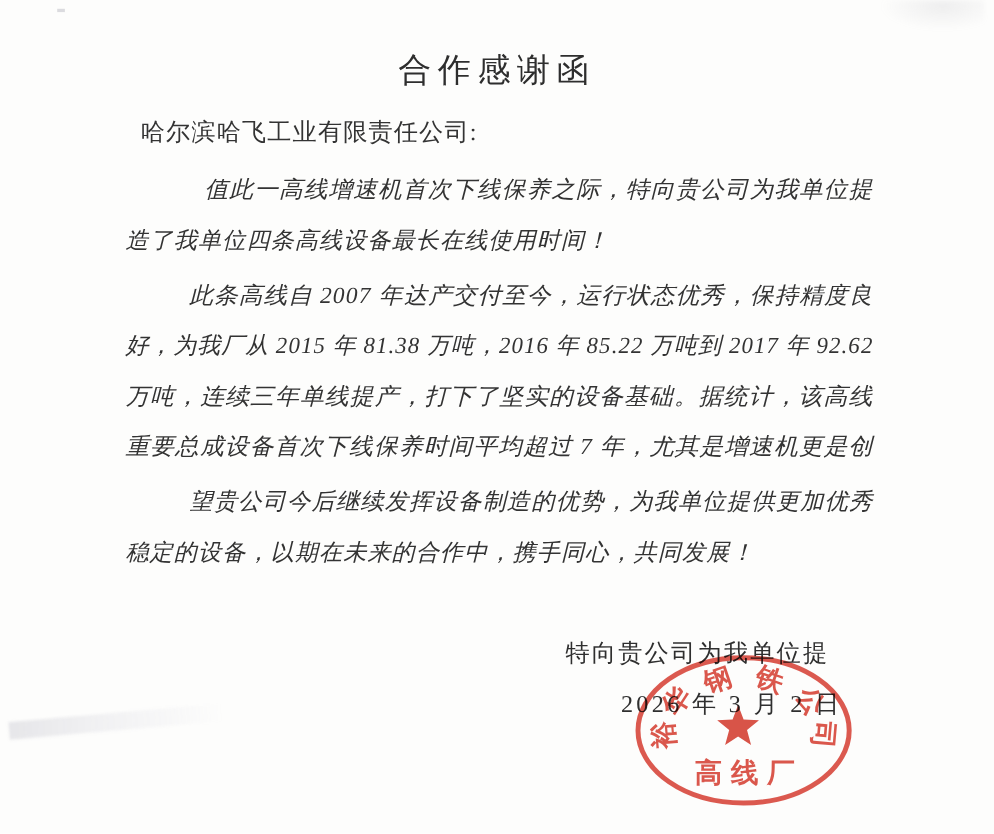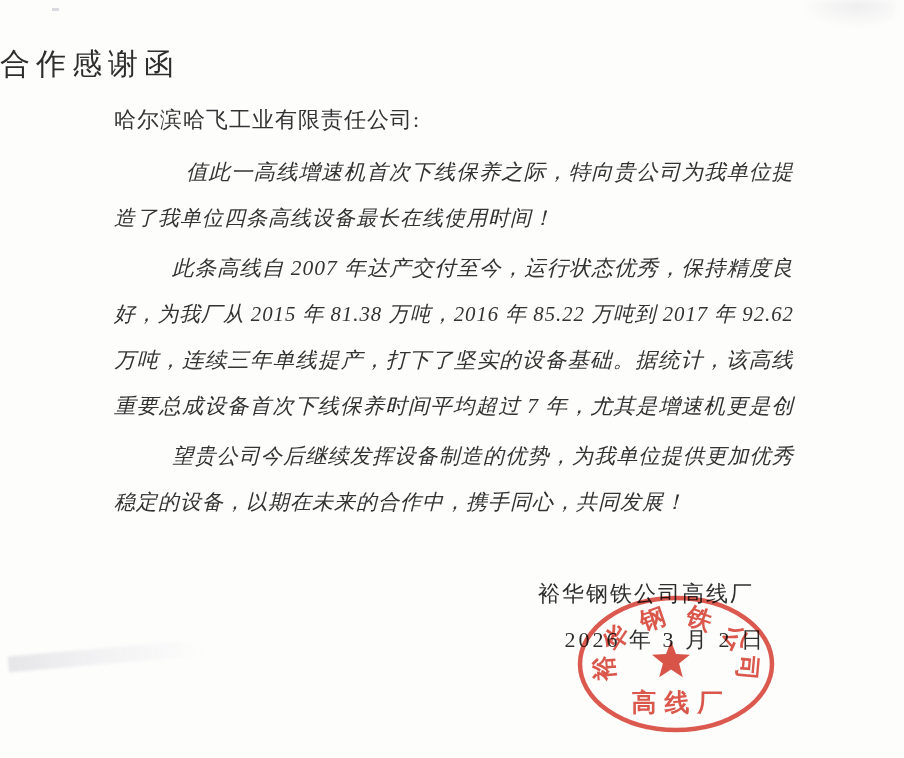--- a/index.html
+++ b/index.html
@@ -11,35 +11,36 @@
   }
   .scan-page{
     position:relative;
     width:904px;height:758px;
     background:#fdfdfc;
     color:#333;
   }
   .doc-title{
     padding-top:44px;
     margin:0 0 12px 0;
-    text-align:left;
+    text-align:center;
     font-size:30px;
     letter-spacing:6px;
     font-weight:400;
     color:#2e2e2e;
   }
   .doc-body{
     padding:0 110px 0 114px;
   }
   .salutation{
     line-height:46px;
     font-size:22px;
     letter-spacing:1px;
     margin-bottom:6px;
     white-space:nowrap;
+    margin-left:14px;
   }
   .para{margin:4px 0 0 0;font-style:italic;}
   .para.first{margin-top:6px;}
   .bline{
     line-height:46px;
     font-size:21px;
     letter-spacing:1px;
     white-space:nowrap;
   }
   .bline>span{display:inline-block;transform-origin:left center;}
@@ -120,21 +121,21 @@
       <div class="bline jline"><span style="transform: scaleX(1.0303);">万吨，连续三年单线提产，打下了坚实的设备基础。据统计，该高线</span></div>
       <div class="bline jline"><span style="transform: scaleX(1.02719);">重要总成设备首次下线保养时间平均超过 7 年，尤其是增速机更是创</span></div>
     </div>
 
     <div class="para">
       <div class="bline jline indent"><span style="transform: scaleX(1.00974);">望贵公司今后继续发挥设备制造的优势，为我单位提供更加优秀</span></div>
       <div class="bline"><span>稳定的设备，以期在未来的合作中，携手同心，共同发展！</span></div>
     </div>
 
     <div class="closing">
-      <div class="signature-line">裕华钢铁公司高线厂</div>
+      <div class="signature-line">特向贵公司为我单位提</div>
       <div class="date-line">2026 年 3 月 2 日</div>
     </div>
 
   </div>
 
   <svg class="stamp" viewBox="0 0 204 150" xmlns="http://www.w3.org/2000/svg">
     <ellipse cx="100" cy="72" rx="96" ry="66" fill="none" stroke="#d6392c" stroke-width="4.5" stroke-opacity="0.9"></ellipse>
     <polygon transform="translate(95,69)" points="0,-20 5,-6.9 19,-6.2 8.1,2.6 11.8,16.2 0,8.5 -11.8,16.2 -8.1,2.6 -19,-6.2 -5,-6.9" fill="#d23427" fill-opacity="0.92"></polygon>
     <g fill="#d6392c" fill-opacity="0.92" font-size="25" text-anchor="middle">
       <text transform="translate(28.3,76.2) rotate(-95)" dominant-baseline="central">裕</text>

